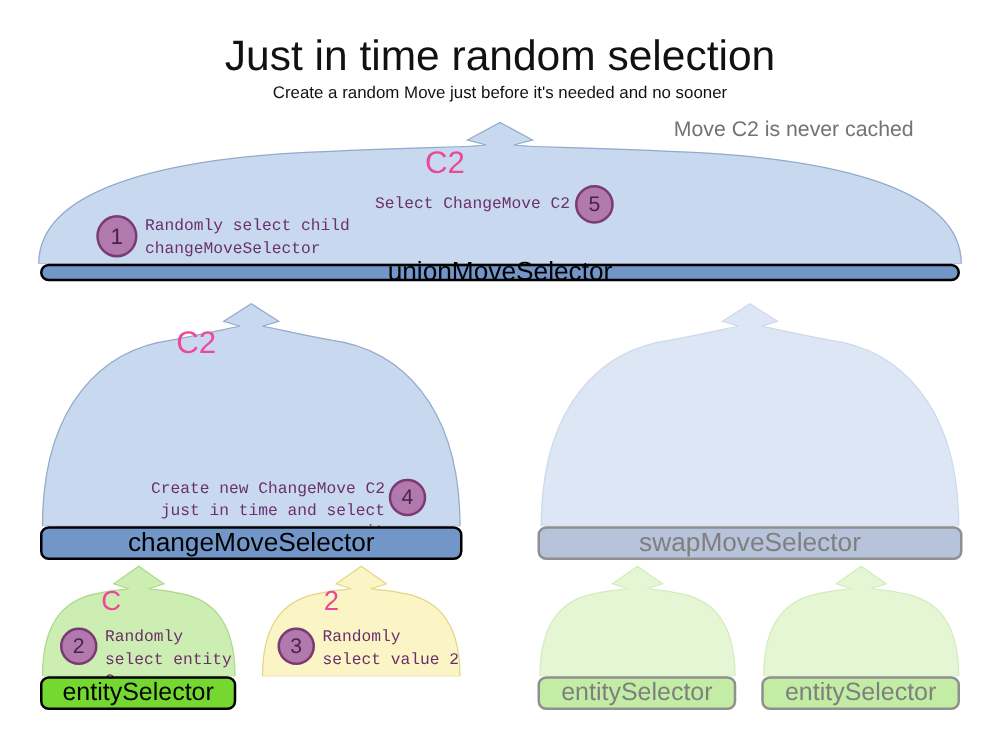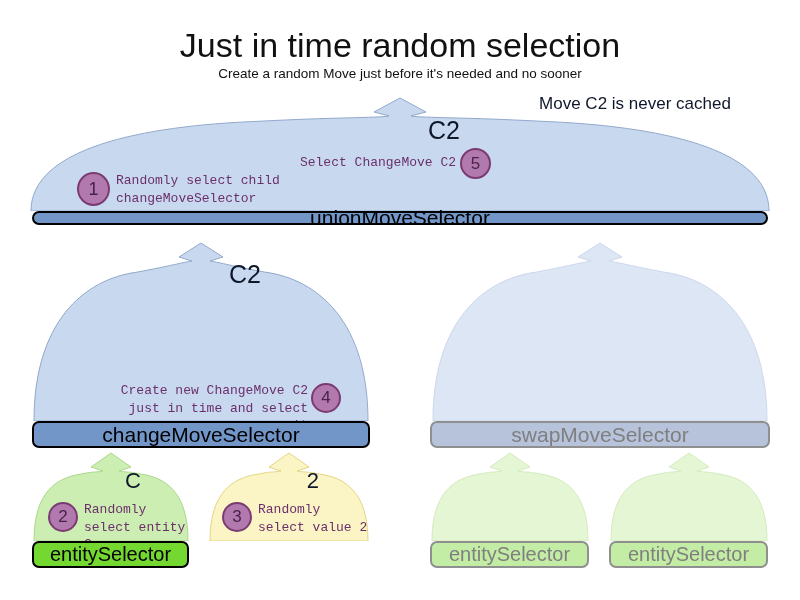--- a/index.html
+++ b/index.html
@@ -10,37 +10,37 @@
   .subtitle{position:absolute;left:0;top:66px;width:800px;text-align:center;
             font-size:13.5px;color:#111;}
   .note{position:absolute;left:510px;top:94px;width:250px;text-align:center;
         font-size:17px;}
   .dome{position:absolute;}
   .bar{position:absolute;display:flex;align-items:center;justify-content:center;
        box-sizing:border-box;border:2px solid #000;border-radius:7px;
        font-size:21px;color:#000;white-space:nowrap;}
   .bar.small{font-size:20px;}
   .bar.faded{color:#7f7f7f;}
-  .output-label{position:absolute;text-align:right;font-size:25px;color:#0f172a;}
+  .output-label{position:absolute;text-align:left;font-size:25px;color:#ec4899;}
   .output-label.small{font-size:22px;}
   .step-circle{position:absolute;box-sizing:border-box;border-radius:50%;
                border:2px solid;display:flex;align-items:center;justify-content:center;
                font-size:17px;}
   .annotation{position:absolute;font-size:13px;line-height:17.5px;font-family:Liberation Mono, monospace;}
   .annotation.right{text-align:right;}
   .annotation span{display:block;}
 </style>
 </head>
 <body>
 
 <div id="canvas">
 
   <div class="title">Just in time random selection</div>
   <div class="subtitle">Create a random Move just before it's needed and no sooner</div>
-  <div class="note" style="color: #0f172a;">Move C2 is never cached</div>
+  <div class="note" style="color: #737373;">Move C2 is never cached</div>
 
   <svg class="dome" style="left:30px;top:97px" width="740" height="114" viewBox="0 0 740 114">
       <path d="M1,114 C1,51.300000000000004 111,28.82 229.4,24.259999999999998 C303.4,20.269999999999996 347,21 359,19 L344,15 L370,1 L396,15 L381,19 C393,21 436.59999999999997,20.269999999999996 510.6,24.259999999999998 C629,28.82 739,51.300000000000004 739,114 Z" fill="#c8d9ef" stroke="#92a9cc" stroke-width="1"></path>
     </svg>
   <div class="output-label" style="left:340px;top:116px;width:120px">C2</div>
   <div class="annotation right" style="left: 276px; top: 154px; width: 180px; color: rgb(107, 47, 107);">
     <span>Select ChangeMove C2</span>
   </div>
   <div class="step-circle" style="left: 460px; top: 148px; width: 31px; height: 31px; background: rgb(178, 121, 174); color: rgb(74, 35, 74); border-color: rgb(122, 59, 114);">
     <span>5</span>

